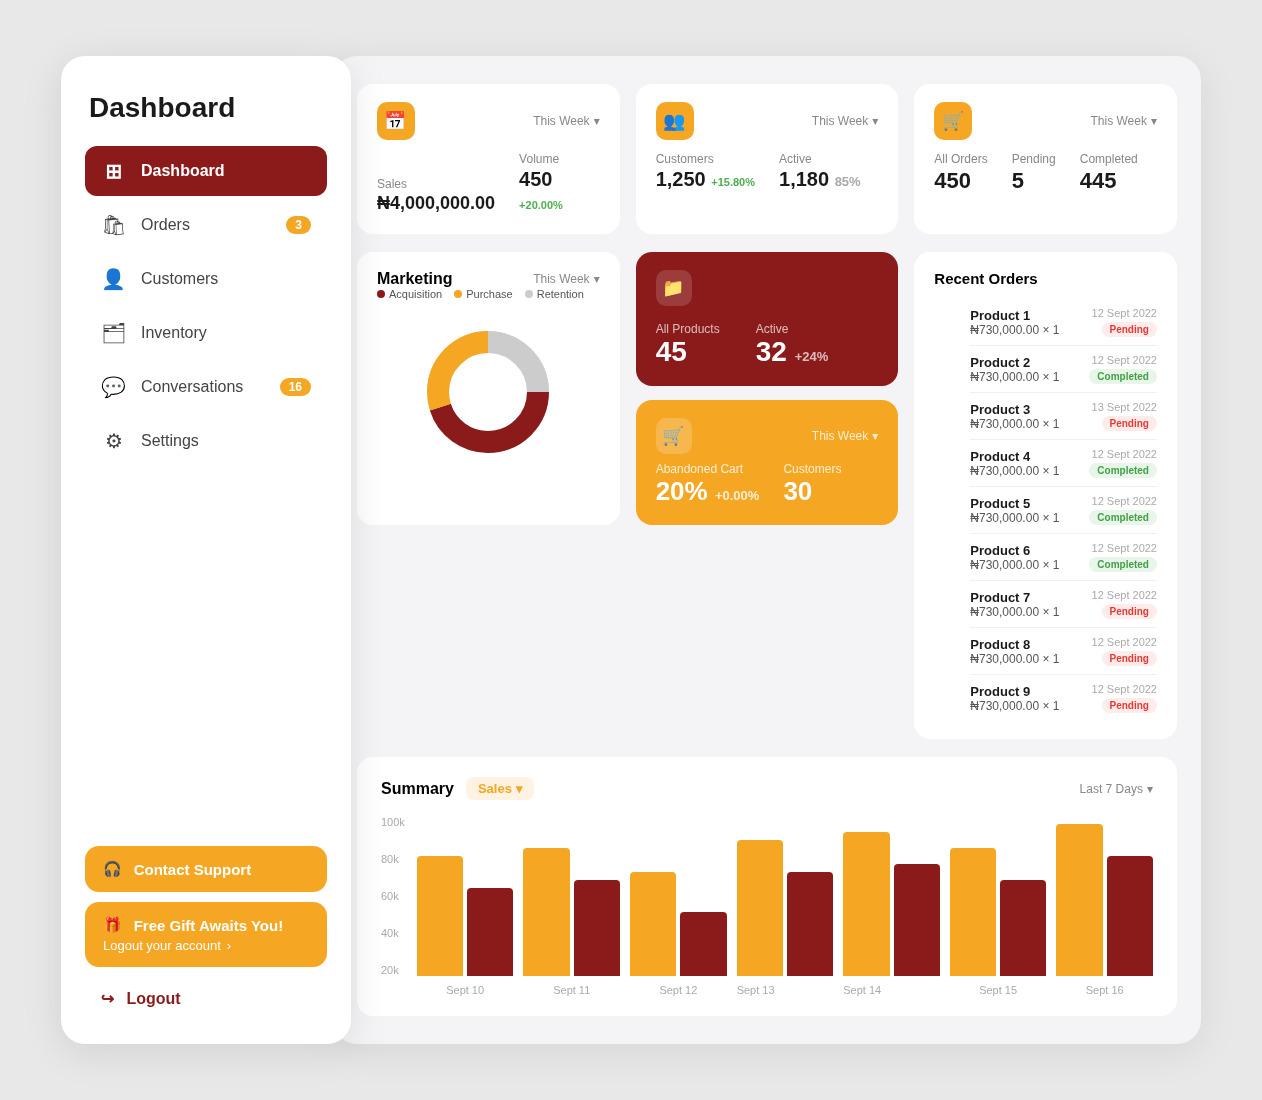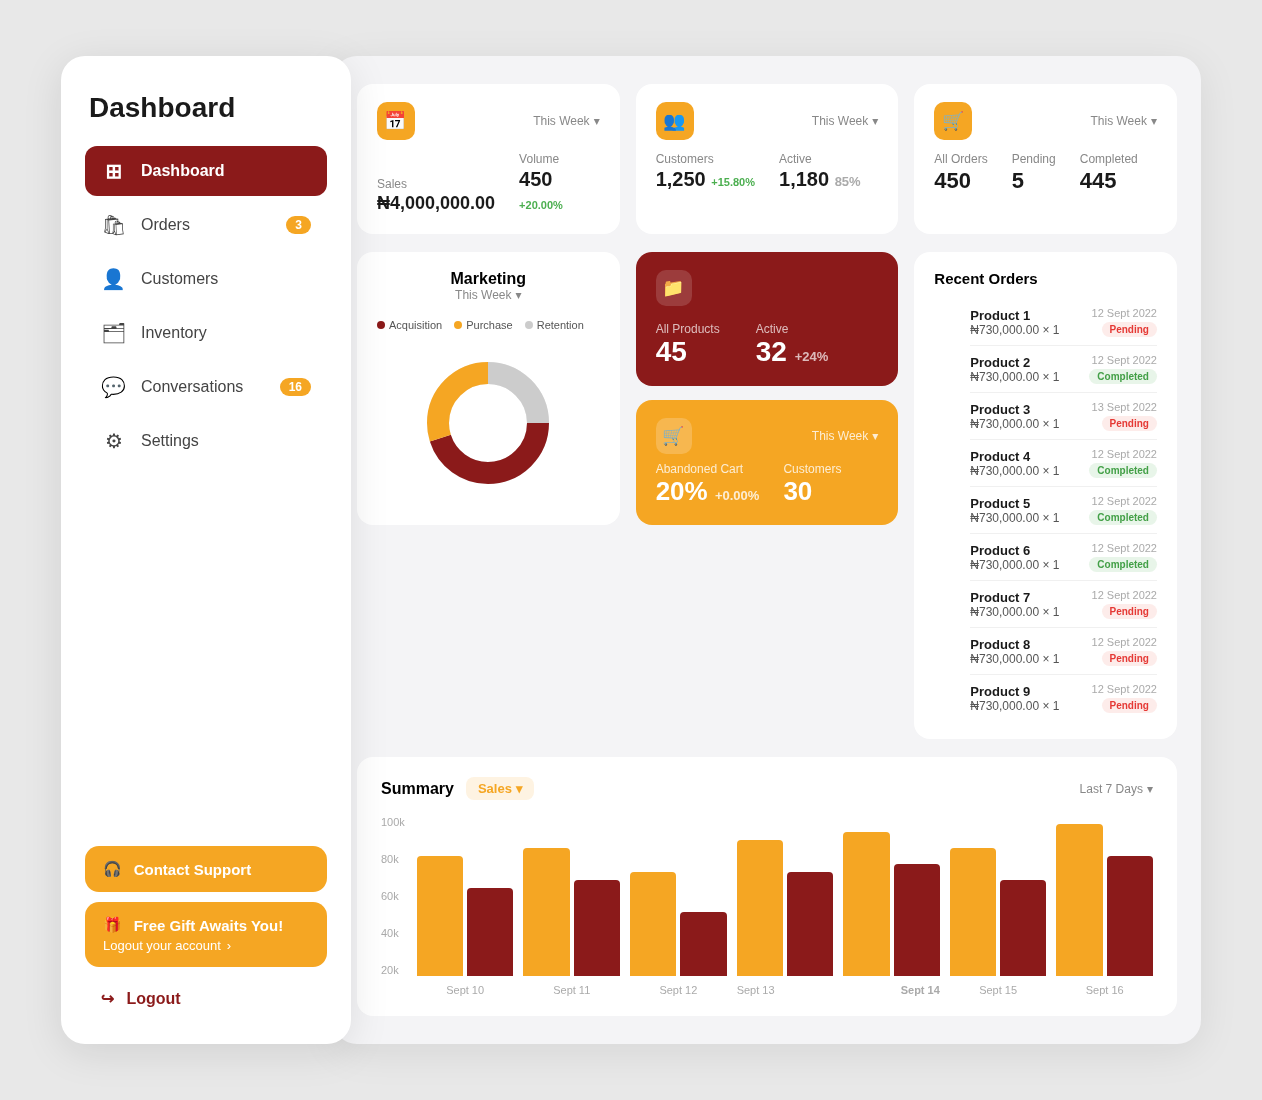--- a/index.html
+++ b/index.html
@@ -237,22 +237,21 @@
       background: #fff;
       border-radius: 16px;
       padding: 18px 20px;
       grid-column: 1;
     }
 
     .marketing-header {
       display: flex;
       justify-content: space-between;
       align-items: center;
-      margin-bottom: 17px;
-      flex-direction: column;
+      margin-bottom: 0;
     }
 
     .marketing-title {
       font-size: 16px;
       font-weight: 700;
     }
 
     .marketing-legend {
       display: flex;
       gap: 12px;
@@ -838,21 +837,21 @@
               <div style="flex: 1 1 0%; display: flex; gap: 4px; align-items: flex-end; height: 160px;">
       <div style="flex:1;height:152px;background:#f5a623;border-radius:4px 4px 0 0;"></div>
       <div style="flex:1;height:120px;background:#8b1a1a;border-radius:4px 4px 0 0;"></div>
     </div>
             </div>
           <div id="chart-labels" style="display:flex;gap:10px;margin-top:8px;">
               <div style="flex: 1 1 0%; text-align: center; font-size: 11px; color: rgb(170, 170, 170);">Sept 10</div>
               <div style="flex: 1 1 0%; text-align: center; font-size: 11px; color: rgb(170, 170, 170);">Sept 11</div>
               <div style="flex: 1 1 0%; text-align: center; font-size: 11px; color: rgb(170, 170, 170);">Sept 12</div>
               <div style="flex: 1 1 0%; text-align: left; font-size: 11px; color: rgb(170, 170, 170);">Sept 13</div>
-              <div style="flex: 1 1 0%; text-align: right; font-size: 11px; color: rgb(170, 170, 170); font-weight: bold;">Sept 14</div>
+              <div style="flex: 1 1 0%; text-align: left; font-size: 11px; color: rgb(170, 170, 170);">Sept 14</div>
               <div style="flex: 1 1 0%; text-align: center; font-size: 11px; color: rgb(170, 170, 170);">Sept 15</div>
               <div style="flex: 1 1 0%; text-align: center; font-size: 11px; color: rgb(170, 170, 170);">Sept 16</div>
             </div>
         </div>
       </div>
     </div>
 
   </div>
 </div>
 

